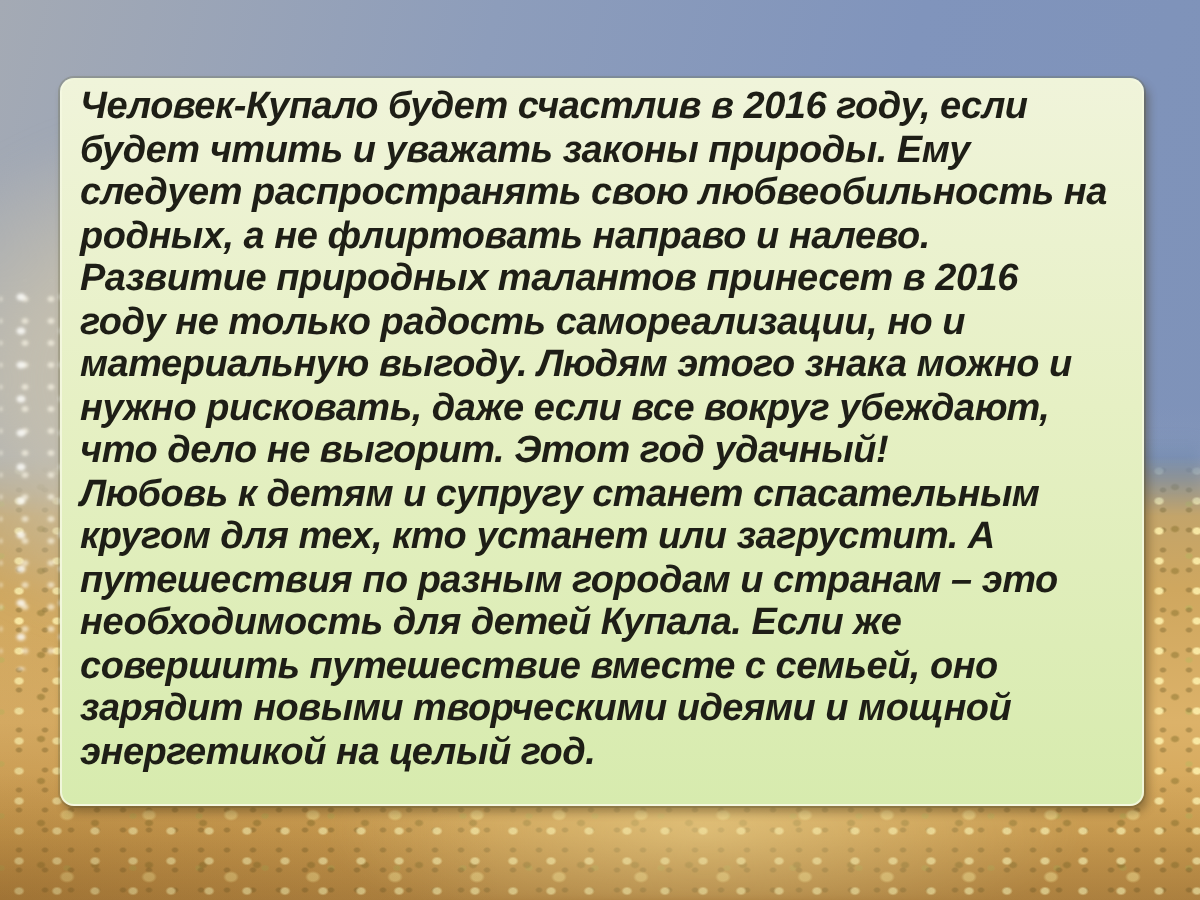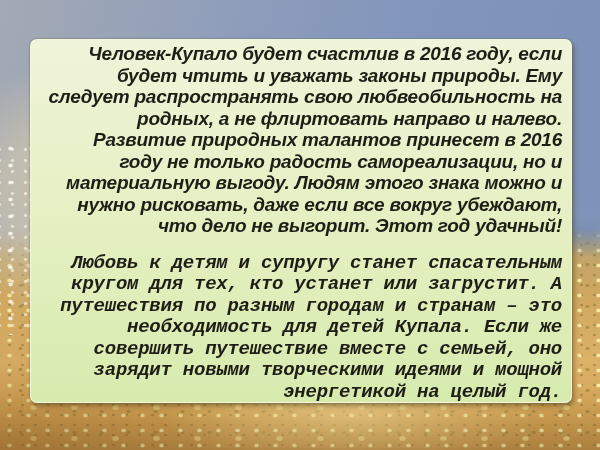--- a/index.html
+++ b/index.html
@@ -114,25 +114,23 @@
     color: var(--text, #1e1e16);
     font-style: italic;
     font-weight: 700;
     font-size: 19px;
     line-height: 21.5px;
     letter-spacing: -0.25px;
     text-align: center;
   }
   .para {
     white-space: pre;
-    text-align: right;
+    text-align: left;
   }
   .para + .para {
-    margin-top: 16px;
-    font-family: Liberation Mono, monospace;
   }
 </style>
 </head>
 <body>
 
 <div class="scene">
   <div class="sky"></div>
   <div class="sea"></div>
   <div class="field"></div>
   <div class="haze-left"></div>

